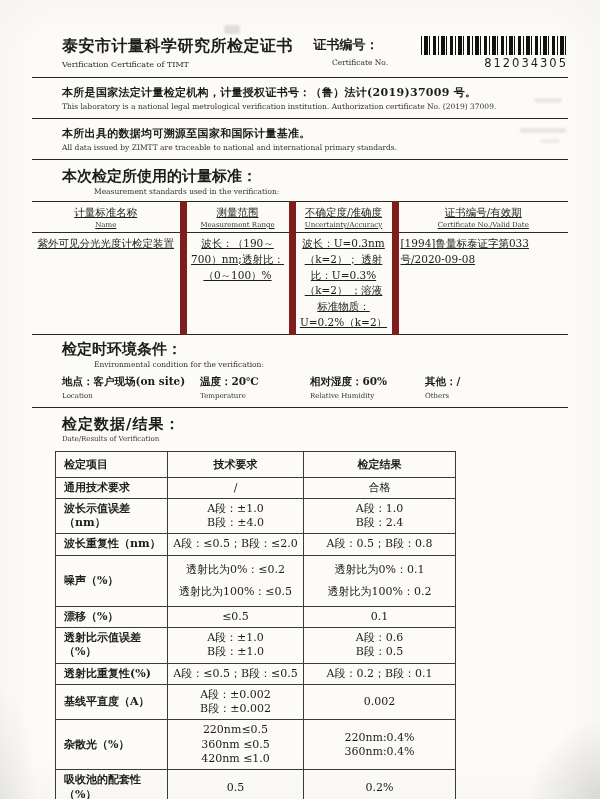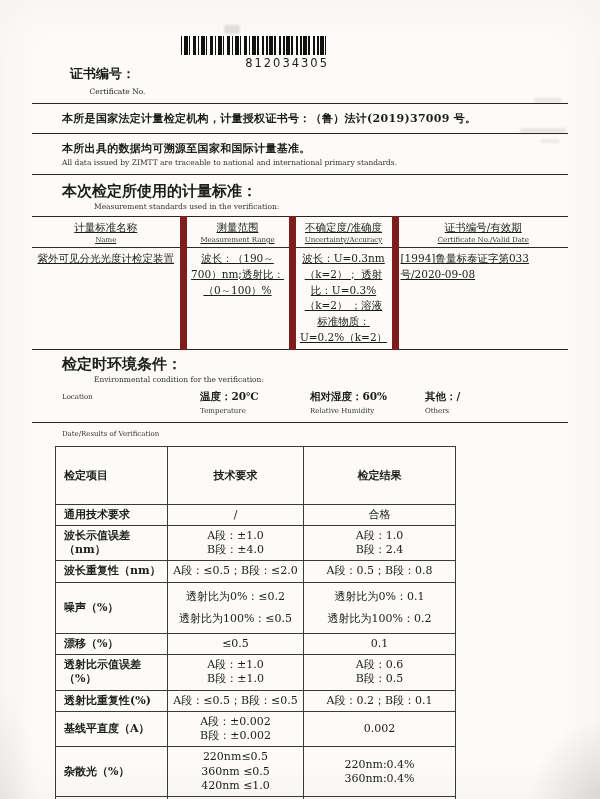--- a/index.html
+++ b/index.html
@@ -11,21 +11,21 @@
     box-shadow: inset 0 0 50px rgba(60,60,55,0.05);
   }
   .content { position:absolute; left:32px; top:36px; width:536px; }
 
   
   .header { display:flex; align-items:flex-start; padding-left:30px; }
   .title-block { width:248px; }
   .title-cn { font-size:16px; font-weight:bold; letter-spacing:0.5px; white-space:nowrap; }
   .title-en { font-size:8px; color:#2c2c2c; margin-top:3px; }
   .certno-block { width:95px; margin-left:8px; }
-  .certno-label-cn { font-size:13px; font-weight:bold; white-space:nowrap;margin-top:29px; }
+  .certno-label-cn { font-size:13px; font-weight:bold; white-space:nowrap; }
   .certno-label-en { font-size:7.5px; color:#2c2c2c; margin-top:4px;text-align:center; }
   .barcode-block { margin-left:14px; width:150px; text-align:right; }
   .barcode {
     height:19px; width:146px; margin:0 auto;
     background:repeating-linear-gradient(90deg,
       #101010 0 1.5px, transparent 1.5px 3px,
       #101010 3px 7px, transparent 7px 8.5px,
       #101010 8.5px 9.5px, transparent 9.5px 12.5px,
       #101010 12.5px 15px, transparent 15px 17px);
   }
@@ -67,21 +67,21 @@
 
   
   .results-head { padding-left:30px; margin-top:5px; }
   .results-head-cn { font-size:15px; font-weight:bold; letter-spacing:1px; }
   .results-head-en { font-size:7px; color:#333; margin-top:1px; }
 
   
   .results-table { border-collapse:collapse; margin:8px 0 0 23px; width:400px; table-layout:fixed;
     border:1.3px solid #2e2e2e; }
   .results-table th, .results-table td { border:1px solid #3a3a3a; }
-  .results-table thead th { font-size:11px; font-weight:600; padding:21px 4px; }
+  .results-table thead th { font-size:11px; font-weight:600; padding:5px 4px; }
   .results-table thead th:first-child { text-align:left; padding-left:8px; }
   .results-table td { font-size:11px; line-height:1.3; padding:3px 4px; white-space:pre-line; }
   .results-table td.item-cell { text-align:left; padding-left:8px; font-weight:600; }
   .results-table td.val-cell { text-align:center; }
   .results-table tbody tr:nth-child(4) td.val-cell { line-height:2.0; }
   .col-r1{width:112px;} .col-r2{width:136px;} .col-r3{width:152px;}
 
   
   .artifact { position:absolute; background:#c9c8c4; opacity:0.55; filter:blur(1px); border-radius:2px; }
   .a-top { left:224px; top:25px; width:16px; height:9px; }
@@ -101,34 +101,39 @@
   <div class="artifact a-top"></div>
   <div class="artifact a-right1"></div>
   <div class="artifact a-right2"></div>
   <div class="artifact a-right3"></div>
   <div class="corner-shadow"></div>
   <div class="corner-shadow-left"></div>
 
   <div class="content">
 
     <div class="header">
+      <div class="title-block">
+        <div class="title-cn">泰安市计量科学研究所检定证书</div>
+        <div class="title-en">Verification Certificate of TIMT</div>
+      </div>
       <div class="certno-block">
         <div class="certno-label-cn">证书编号：</div>
         <div class="certno-label-en">Certificate No.</div>
       </div>
       <div class="barcode-block">
         <div class="barcode"></div>
         <div class="certno">812034305</div>
       </div>
     </div>
 
     <div class="rule"></div>
 
     <div class="stmt">
       <div class="stmt-cn">本所是国家法定计量检定机构，计量授权证书号：（鲁）法计(2019)37009 号。</div>
+      <div class="stmt-en">This laboratory is a national legal metrological verification institution. Authorization certificate No. (2019) 37009.</div>
     </div>
 
     <div class="rule"></div>
 
     <div class="stmt">
       <div class="stmt-cn">本所出具的数据均可溯源至国家和国际计量基准。</div>
       <div class="stmt-en">All data issued by ZIMTT are traceable to national and international primary standards.</div>
     </div>
 
     <div class="rule"></div>
@@ -175,20 +180,23 @@
       </tbody>
     </table>
 
     <div class="sec-head">
       <div class="sec-head-cn">检定时环境条件：</div>
       <div class="sec-head-en">Environmental condition for the verification:</div>
     </div>
 
     <div class="env-row">
       <div class="env-item">
+        <div class="env-line1">
+          <span class="env-label-cn">地点：</span><span class="env-value">客户现场(on site)</span>
+        </div>
         <div class="env-label-en">Location</div>
       </div>
       <div class="env-item">
         <div class="env-line1">
           <span class="env-label-cn">温度：</span><span class="env-value">20℃</span>
         </div>
         <div class="env-label-en">Temperature</div>
       </div>
       <div class="env-item">
         <div class="env-line1">
@@ -200,20 +208,21 @@
         <div class="env-line1">
           <span class="env-label-cn">其他：</span><span class="env-value">/</span>
         </div>
         <div class="env-label-en">Others</div>
       </div>
     </div>
 
     <div class="rule"></div>
 
     <div class="results-head">
+      <div class="results-head-cn">检定数据/结果：</div>
       <div class="results-head-en">Date/Results of Verification</div>
     </div>
 
     <table class="results-table">
       <colgroup>
           <col class="col-r1">
           <col class="col-r2">
           <col class="col-r3">
         </colgroup>
       <thead>

